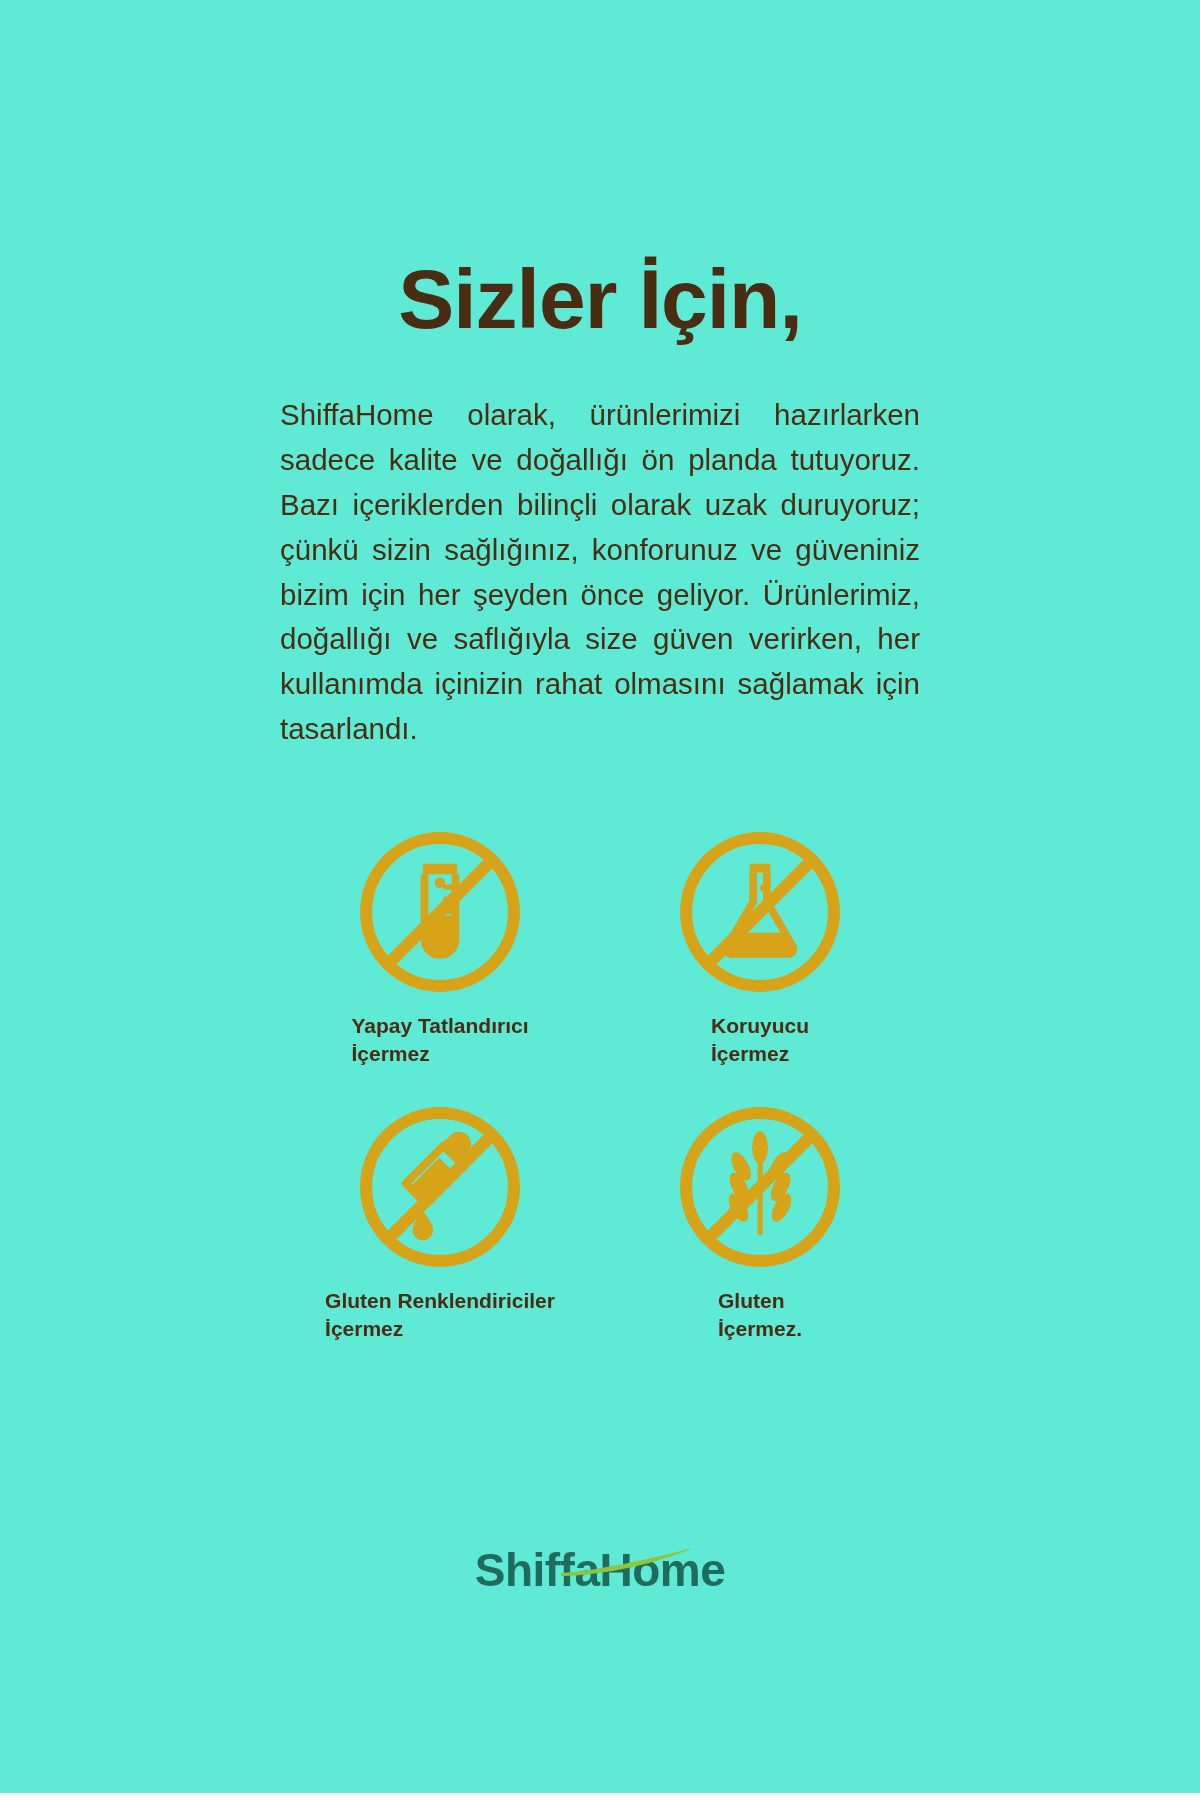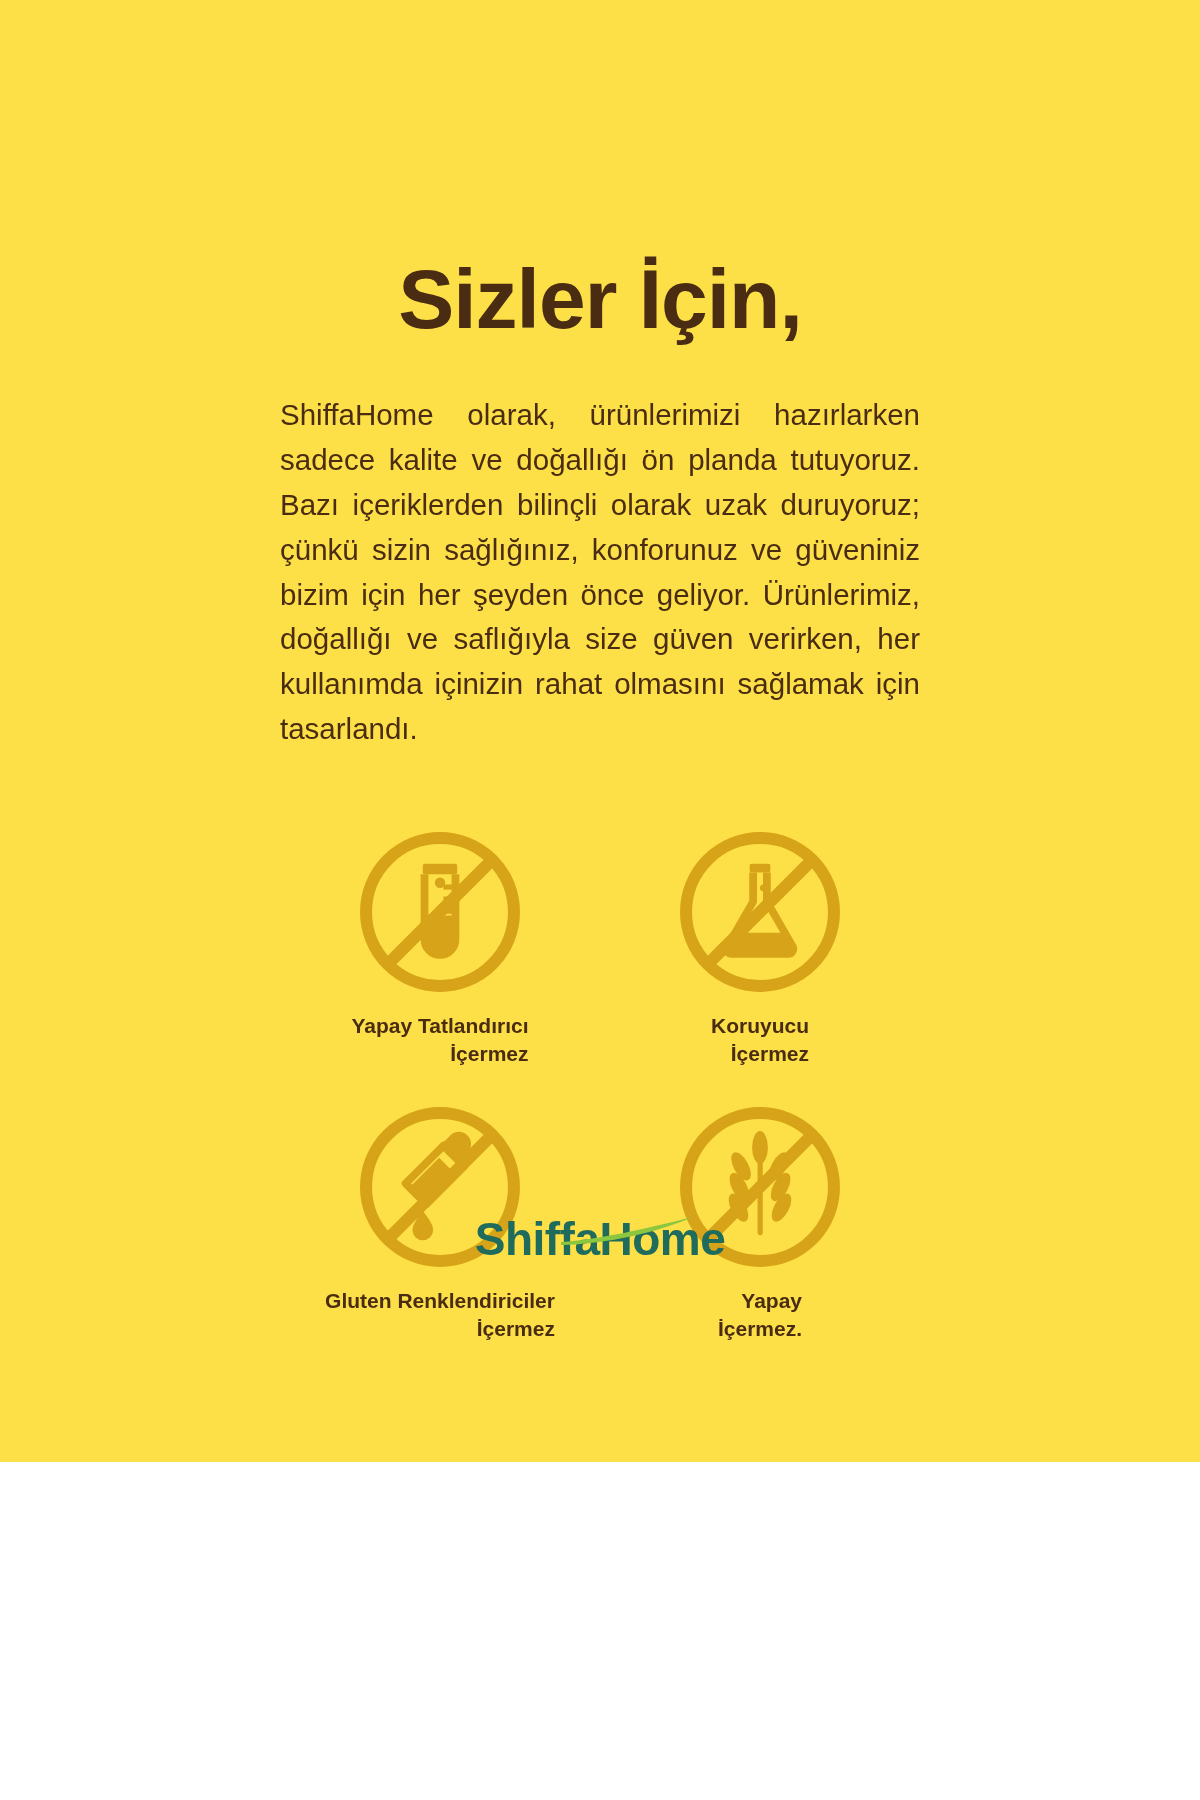--- a/index.html
+++ b/index.html
@@ -5,22 +5,22 @@
   * { box-sizing: border-box; margin: 0; padding: 0; }
   html, body {
     width: 1200px;
     height: 1800px;
     background: #ffffff;
     font-family: "Liberation Sans", sans-serif;
   }
   .page {
     position: relative;
     width: 1200px;
-    height: 1462px;
-    background: #fde047;
+    height: 1793px;
+    background: #5eead4;
     overflow: hidden;
   }
   .content {
     width: 640px;
     margin: 0 auto;
     padding-top: 255px;
   }
   .headline {
     font-size: 84px;
     font-weight: bold;
@@ -55,21 +55,21 @@
   .badge-icon {
     width: 172px;
     height: 172px;
   }
   .badge-label {
     margin-top: 14px;
     font-size: 21px;
     line-height: 1.32;
     font-weight: bold;
     color: #4a2c12;
-    text-align: right;
+    text-align: left;
     white-space: pre-line;
   }
   .footer {
     position: absolute;
     left: 0;
     right: 0;
     bottom: 196px;
     display: flex;
     justify-content: center;
     align-items: center;
@@ -170,21 +170,21 @@
               <ellipse cx="39" cy="38" rx="4.3" ry="9" transform="rotate(-28 39 38)"></ellipse>
               <ellipse cx="61" cy="38" rx="4.3" ry="9" transform="rotate(28 61 38)"></ellipse>
               <ellipse cx="38" cy="50" rx="4.3" ry="9" transform="rotate(-28 38 50)"></ellipse>
               <ellipse cx="62" cy="50" rx="4.3" ry="9" transform="rotate(28 62 50)"></ellipse>
               <ellipse cx="37.5" cy="62" rx="4.3" ry="9" transform="rotate(-28 37.5 62)"></ellipse>
               <ellipse cx="62.5" cy="62" rx="4.3" ry="9" transform="rotate(28 62.5 62)"></ellipse>
             </g>
             <line x1="21" y1="79" x2="79" y2="21" stroke="#d6a319" stroke-width="7"></line>
           </svg>
         </div>
-        <div class="badge-label">Yapay
+        <div class="badge-label">Gluten
 İçermez.</div>
       </div>
 
     </div>
   </div>
 
   <div class="footer">
     <div class="logo">
       <span>ShiffaHome</span>
       <svg class="swoosh" viewBox="0 0 150 30">

